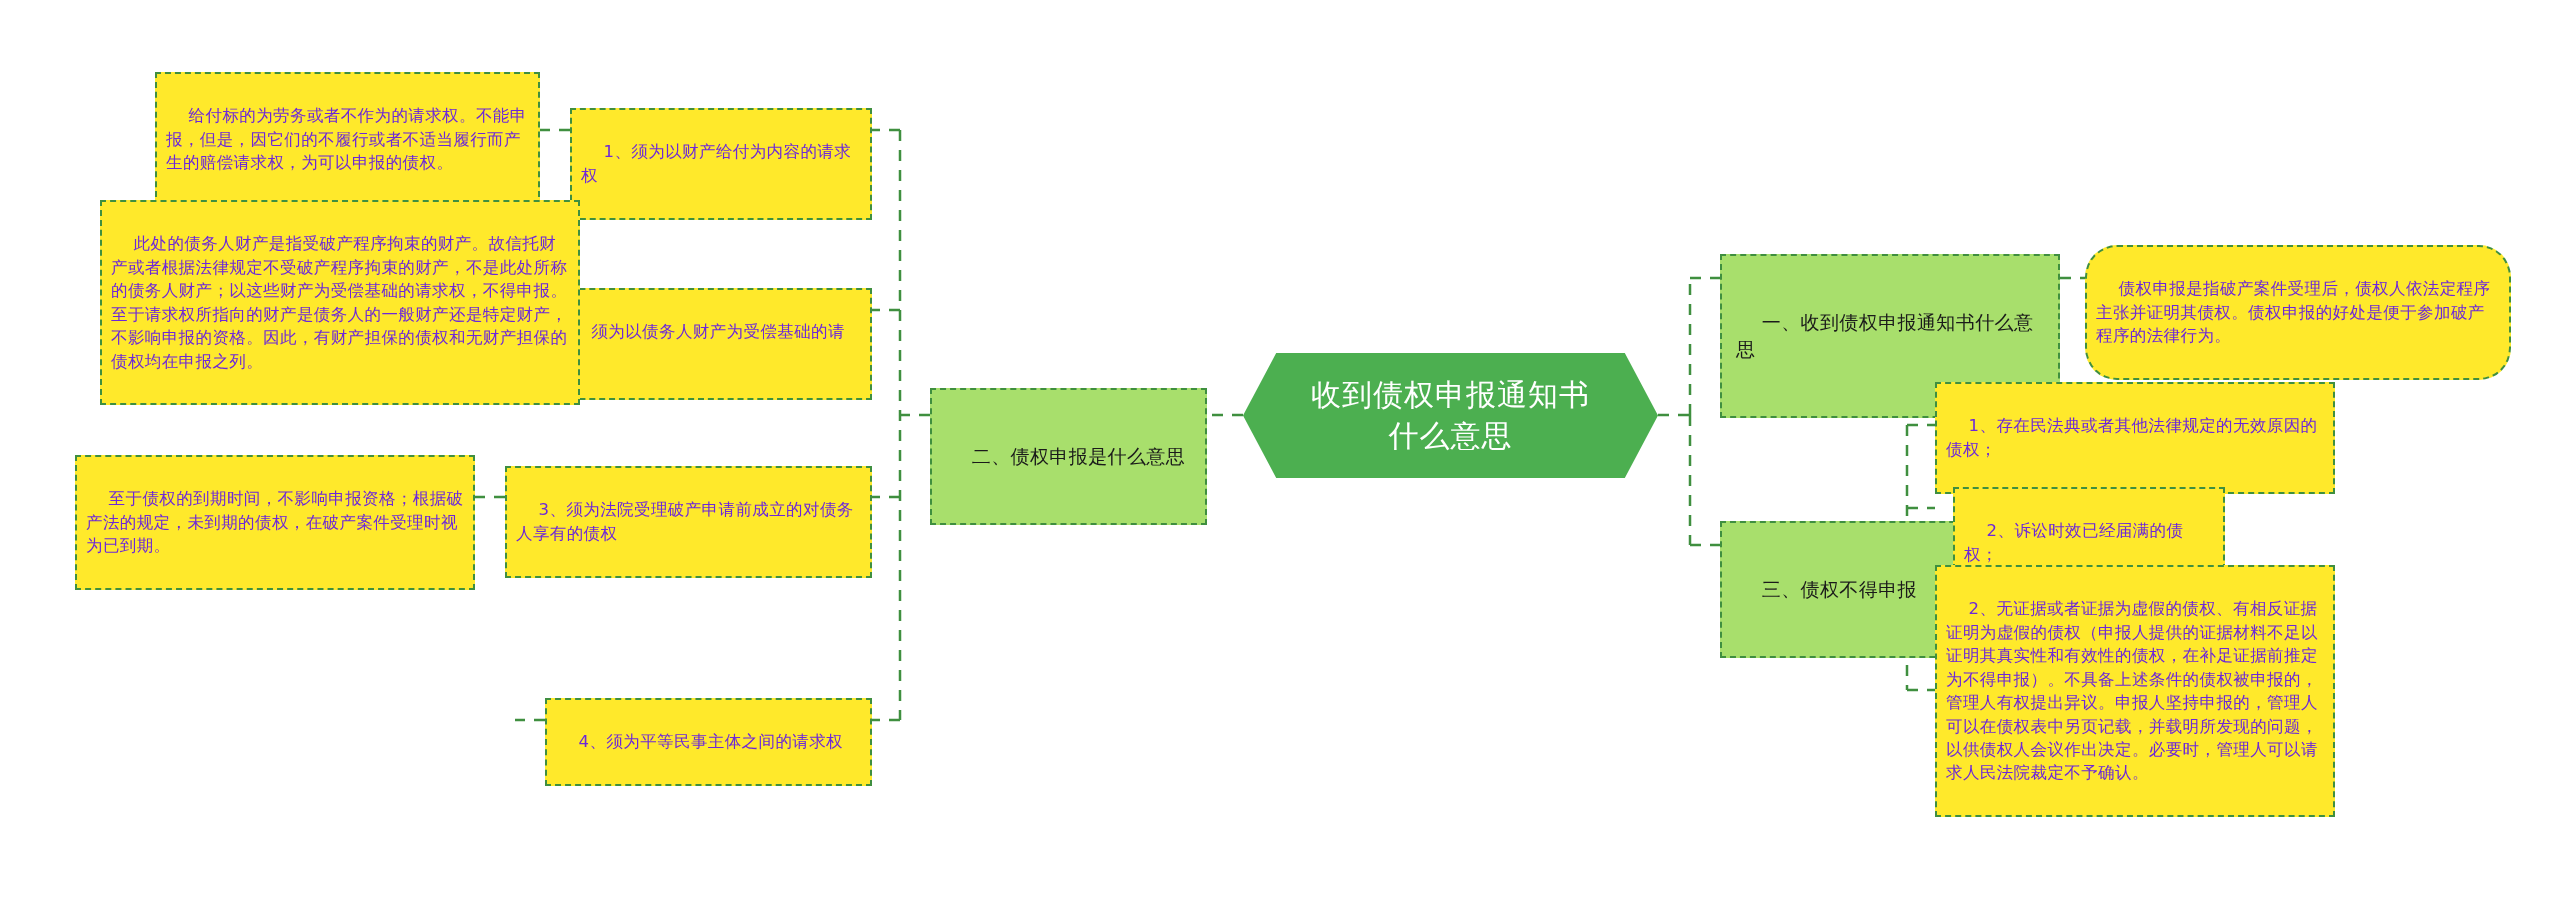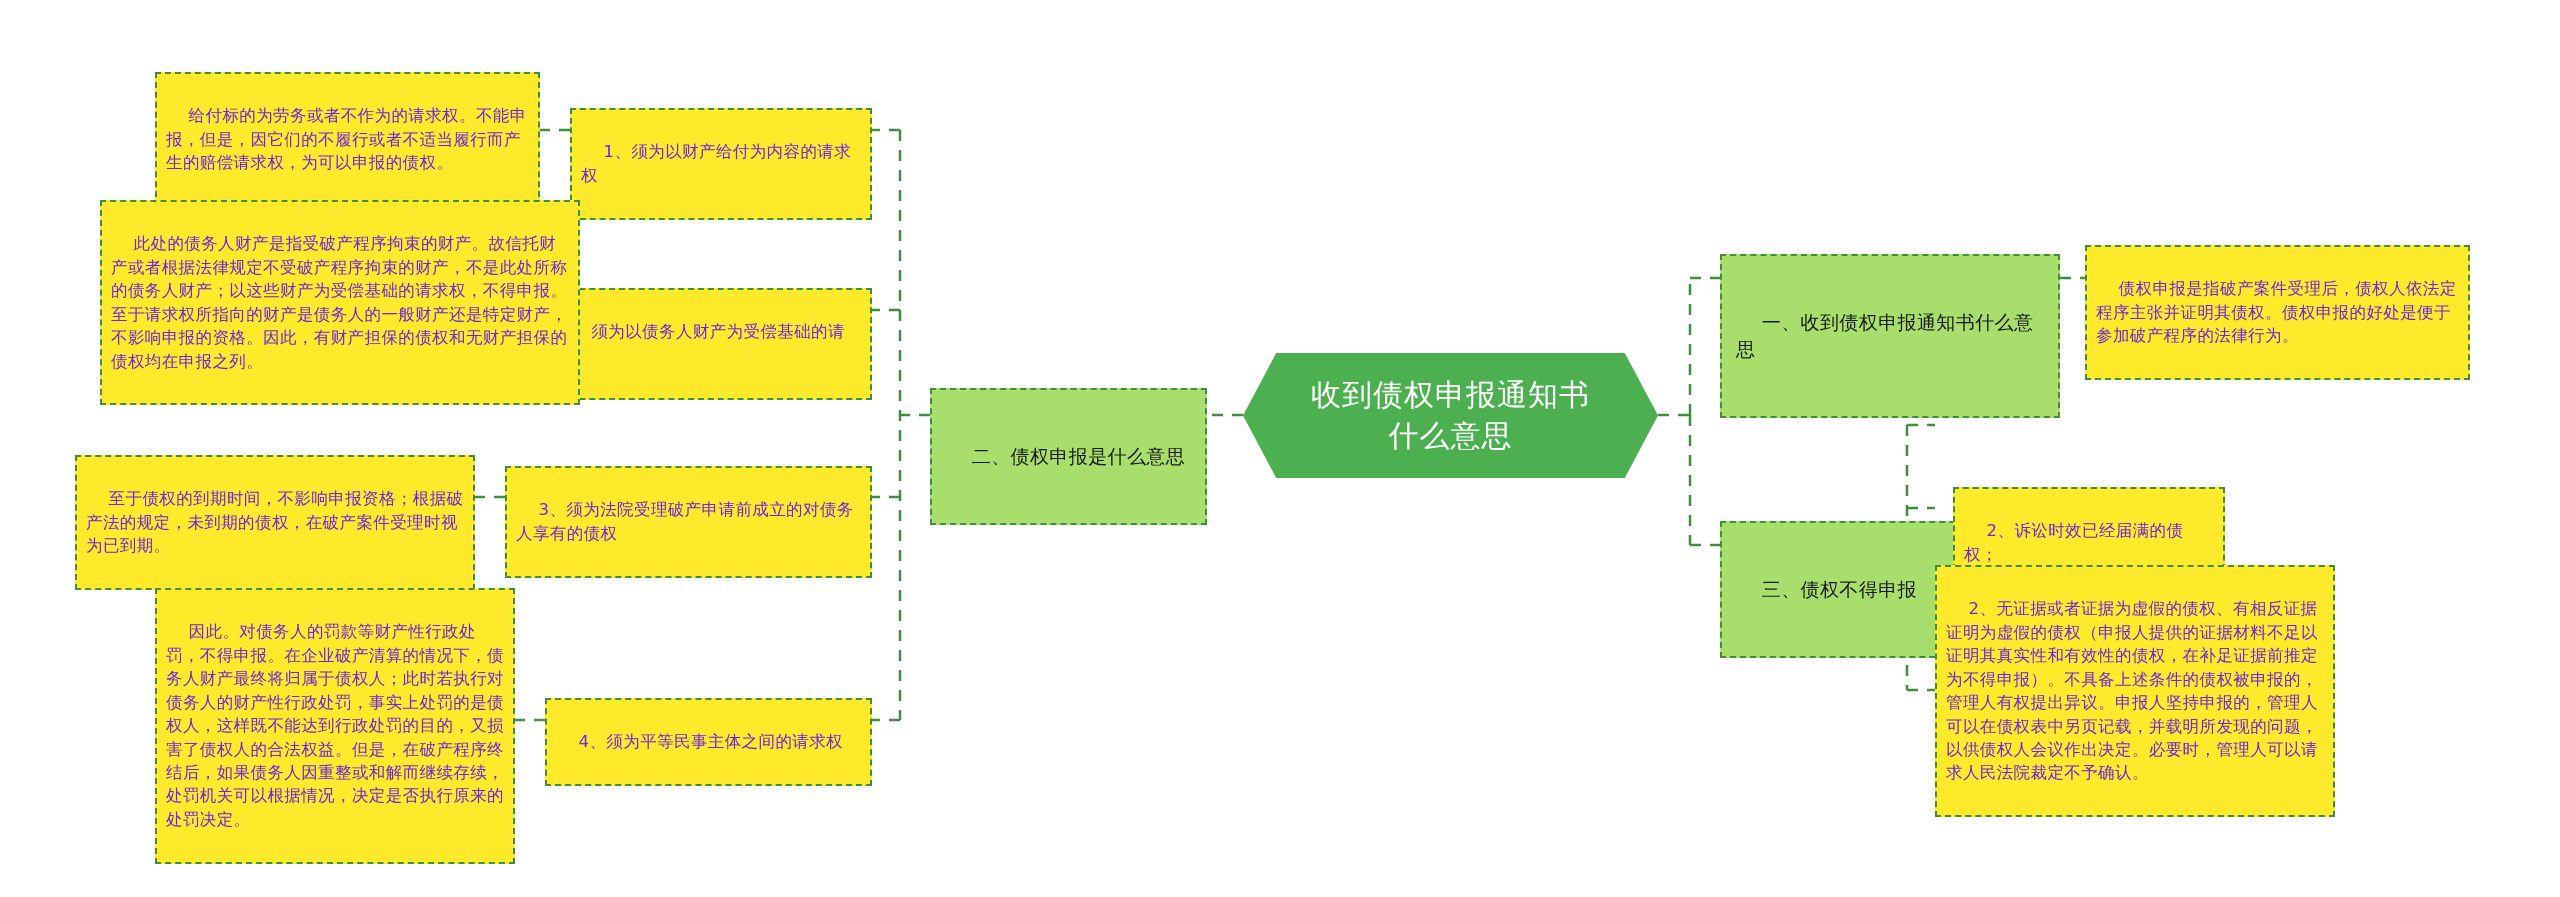--- a/index.html
+++ b/index.html
@@ -133,35 +133,35 @@
   <div class="node yellow n-small" style="left:505px; top:466px; width:367px;">
     <span>3、须为法院受理破产申请前成立的对债务人享有的债权</span>
   </div>
   <div class="node yellow n-small" style="left:75px; top:455px; width:400px;">
     <span>至于债权的到期时间，不影响申报资格；根据破产法的规定，未到期的债权，在破产案件受理时视为已到期。</span>
   </div>
 
   <div class="node yellow n-small" style="left:545px; top:698px; width:327px;">
     <span>4、须为平等民事主体之间的请求权</span>
   </div>
-  <div class="node yellow n-small" style="left:155px; top:588px; width:360px;">
-    <span>因此。对债务人的罚款等财产性行政处罚，不得申报。在企业破产清算的情况下，债务人财产最终将归属于债权人；此时若执行对债务人的财产性行政处罚，事实上处罚的是债权人，这样既不能达到行政处罚的目的，又损害了债权人的合法权益。但是，在破产程序终结后，如果债务人因重整或和解而继续存续，处罚机关可以根据情况，决定是否执行原来的处罚决定。</span>
-  </div>
 
   <div class="node green-leaf n-head" style="left:1720px; top:254px; width:340px;">
     <span>一、收到债权申报通知书什么意思</span>
   </div>
-  <div class="node yellow n-small" style="left:2085px; top:245px; width:385px;">
+  <div class="node yellow n-small" style="left:2085px; top:245px; width:426px;border-radius:32px;">
     <span>债权申报是指破产案件受理后，债权人依法定程序主张并证明其债权。债权申报的好处是便于参加破产程序的法律行为。</span>
   </div>
 
   <div class="node green-leaf n-head" style="left:1720px; top:521px; width:305px;">
     <span>三、债权不得申报</span>
   </div>
 
+  <div class="node yellow n-small" style="left:1935px; top:382px; width:400px;">
+    <span>1、存在民法典或者其他法律规定的无效原因的债权；</span>
+  </div>
 
   <div class="node yellow n-small" style="left:1953px; top:487px; width:272px;">
     <span>2、诉讼时效已经届满的债权；</span>
   </div>
 
   <div class="node yellow n-small" style="left:1935px; top:565px; width:400px;">
     <span>2、无证据或者证据为虚假的债权、有相反证据证明为虚假的债权（申报人提供的证据材料不足以证明其真实性和有效性的债权，在补足证据前推定为不得申报）。不具备上述条件的债权被申报的，管理人有权提出异议。申报人坚持申报的，管理人可以在债权表中另页记载，并载明所发现的问题，以供债权人会议作出决定。必要时，管理人可以请求人民法院裁定不予确认。</span>
   </div>
 
 </div>

